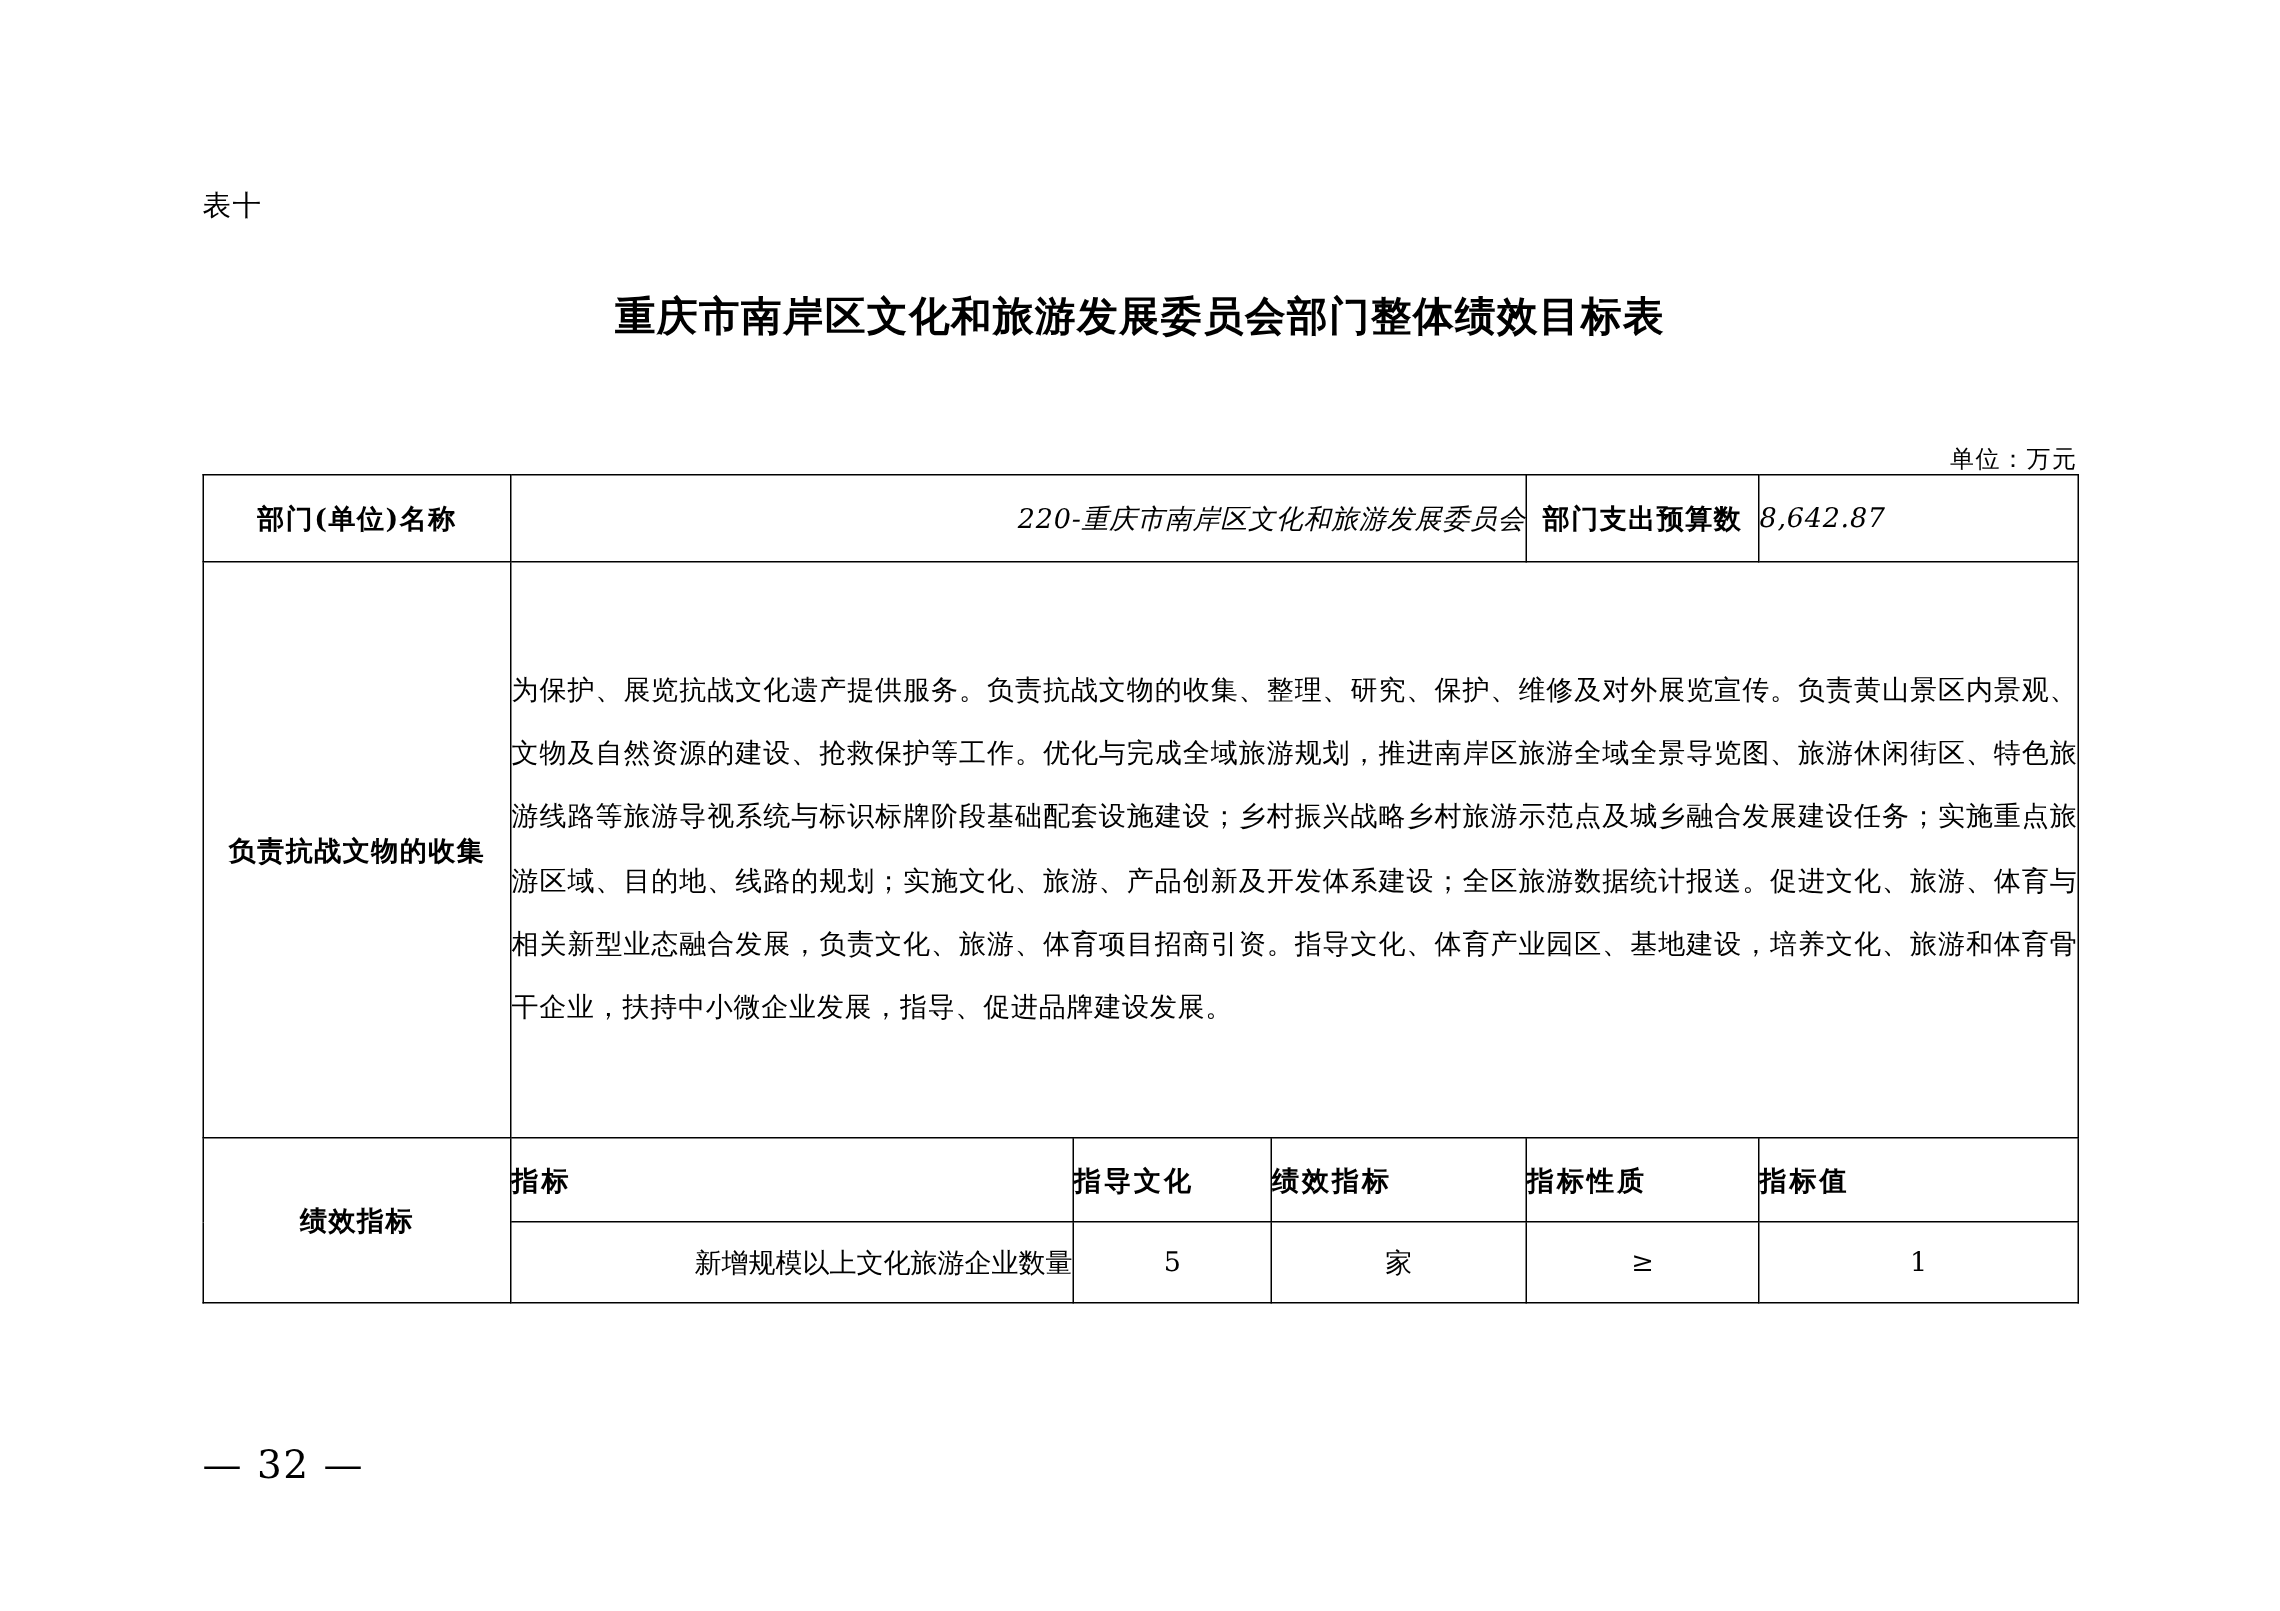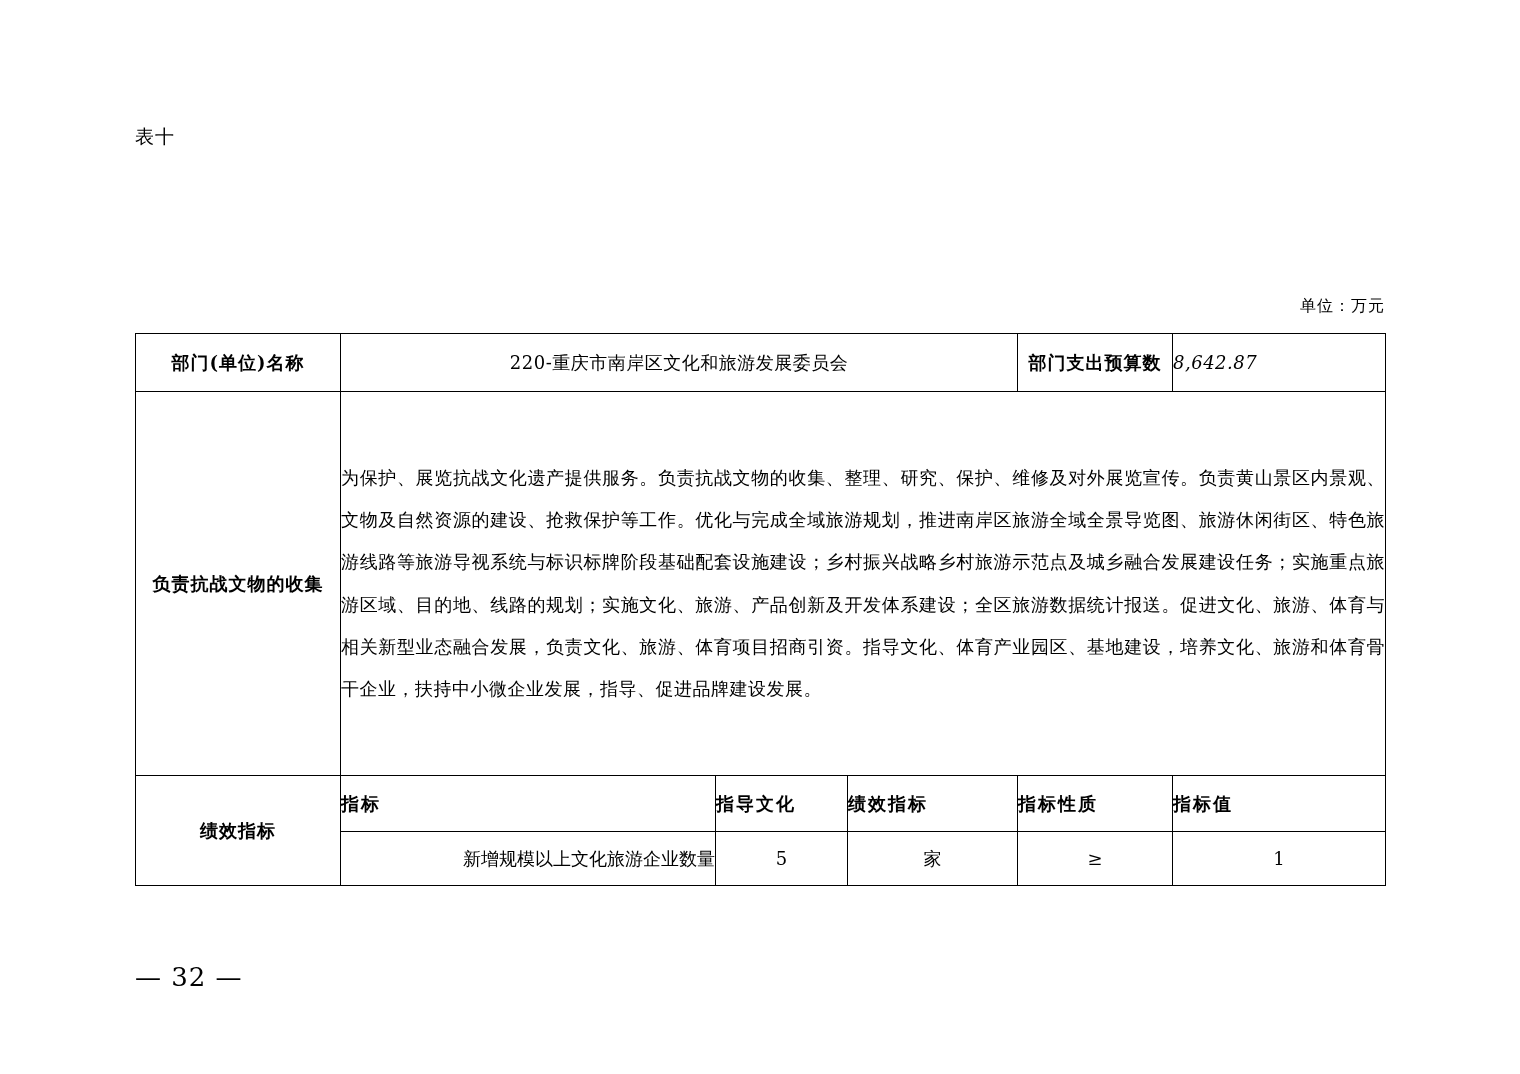--- a/index.html
+++ b/index.html
@@ -44,41 +44,42 @@
     position: absolute;
     right: 135px;
     top: 296px;
     font-size: 16px;
     letter-spacing: 1px;
     text-align: right;
   }
   table.main {
     position: absolute;
     left: 135px;
-    top: 333px;
+    top: 316px;
     width: 1250px;
     border-collapse: collapse;
     table-layout: fixed;
   }
   table.main td {
     border: 1px solid #000000;
     padding: 0;
     vertical-align: middle;
     font-size: 18px;
   }
   .cell-center {
     text-align: center;
     font-weight: bold;
     letter-spacing: 1px;
     padding: 6px 4px;
   }
   .cell-left {
-    text-align: center;
+    text-align: right;
     padding: 8px 14px;
     letter-spacing: 0.5px;
+    font-style: italic;
   }
   .cell-right {
     text-align: left;
     padding: 8px 20px;
     letter-spacing: 0.5px;
     font-style: italic;
   }
   .goal-text {
     padding: 18px 16px 20px 16px;
     line-height: 2.35;
@@ -111,20 +112,21 @@
     letter-spacing: 1px;
   }
 </style>
 </head>
 <body>
 
 <div class="page">
 
   <div class="table-label">表十</div>
 
+  <div class="doc-title">重庆市南岸区文化和旅游发展委员会部门整体绩效目标表</div>
 
   <div class="unit-note">单位：万元</div>
 
   <table class="main">
     <colgroup>
       <col style="width:205px">
       <col style="width:375px">
       <col style="width:132px">
       <col style="width:170px">
       <col style="width:155px">

